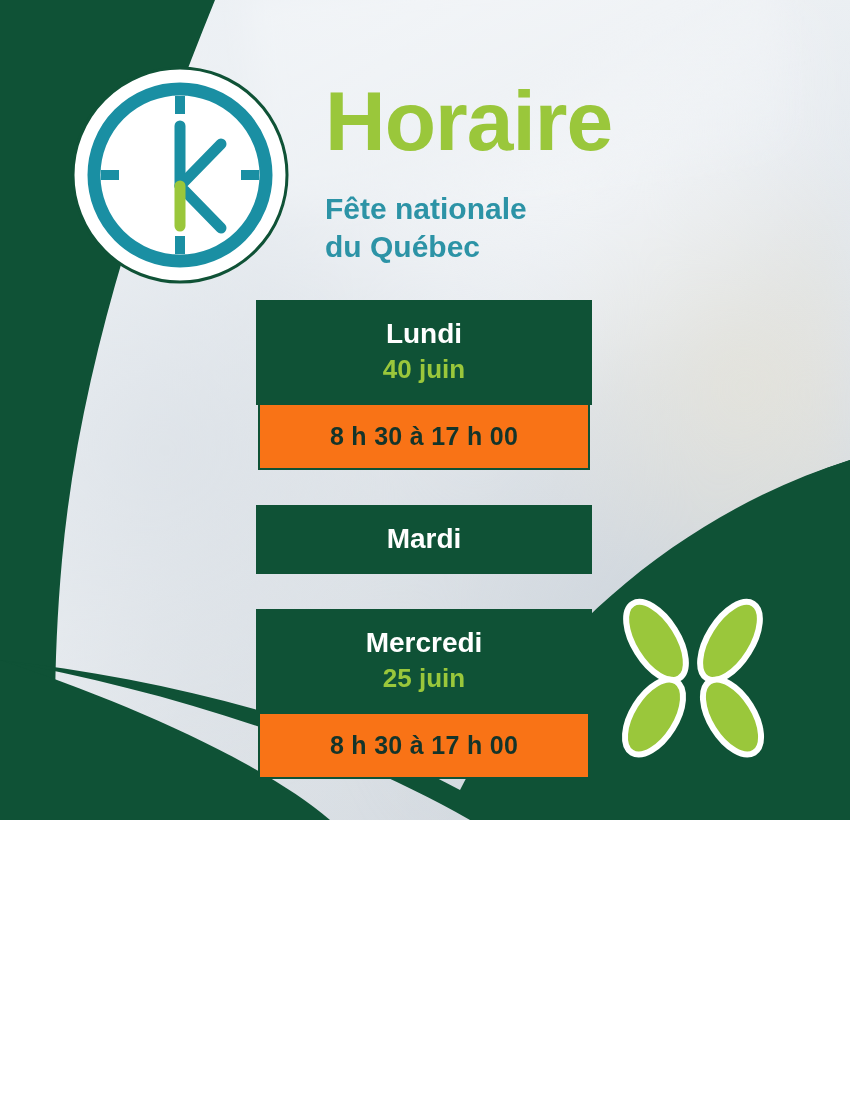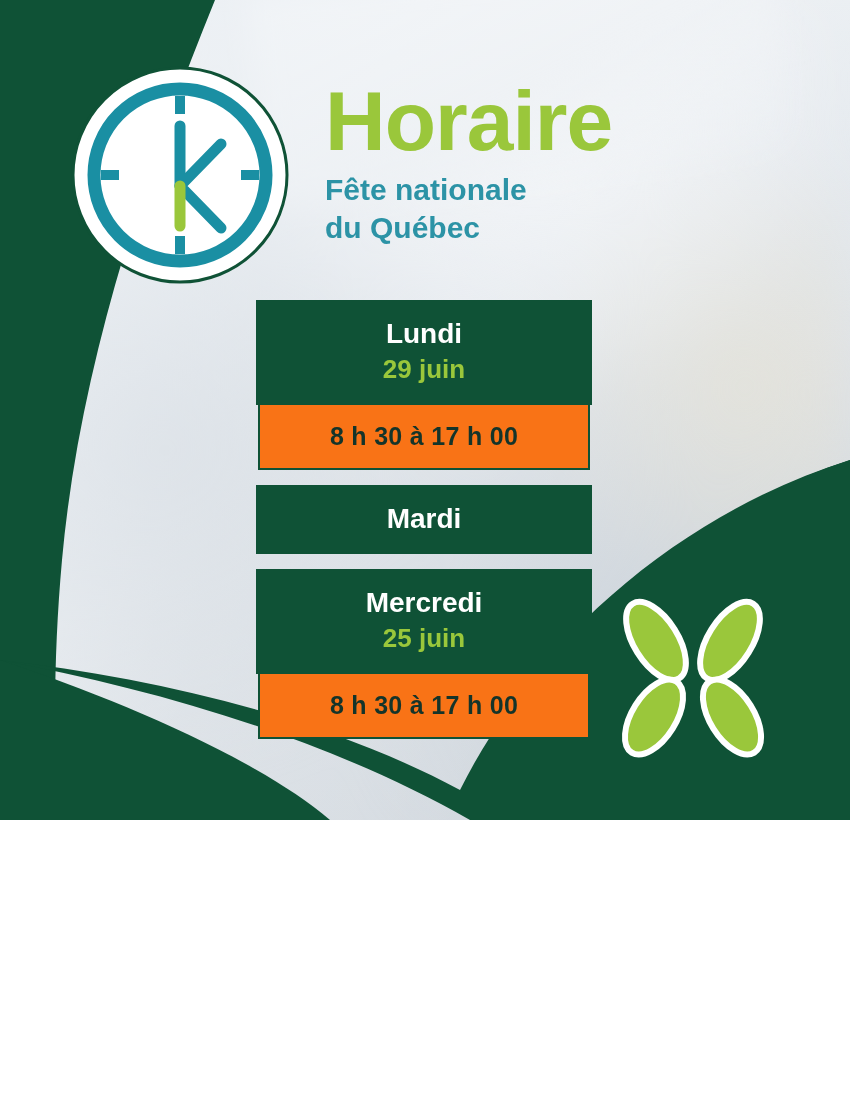--- a/index.html
+++ b/index.html
@@ -112,36 +112,36 @@
   }
   .title {
     font-size: 84px;
     line-height: 0.95;
     font-weight: bold;
     color: #9ac73b;
     letter-spacing: -1px;
     margin: 0;
   }
   .subtitle {
-    margin-top: 9px;
+    margin-top: 28px;
     font-size: 30px;
     line-height: 1.28;
     font-weight: bold;
     color: #2c93a6;
   }
 
   
   .cards {
     position: absolute;
     left: 256px;
     top: 300px;
     width: 336px;
   }
   .card {
-    margin-bottom: 15px;
+    margin-bottom: 35px;
     box-shadow: 0 0 0 0 rgba(0,0,0,0);
   }
   .card:last-child { margin-bottom: 0; }
 
   .card-head {
     background: #0f5236;
     padding: 16px 10px 18px 10px;
     text-align: center;
   }
   .card-day {
@@ -224,21 +224,21 @@
       <div>Fête nationale</div>
       <div>du Québec</div>
     </div>
   </div>
 
   <div class="cards">
 
     <div class="card">
       <div class="card-head">
         <div class="card-day">Lundi</div>
-        <div class="card-date">29 juin</div>
+        <div class="card-date">40 juin</div>
       </div>
       <div class="card-body">
         <div class="card-hours">8 h 30 à 17 h 00</div>
       </div>
     </div>
 
     <div class="card">
       <div class="card-head">
         <div class="card-day">Mardi</div>
       </div>

